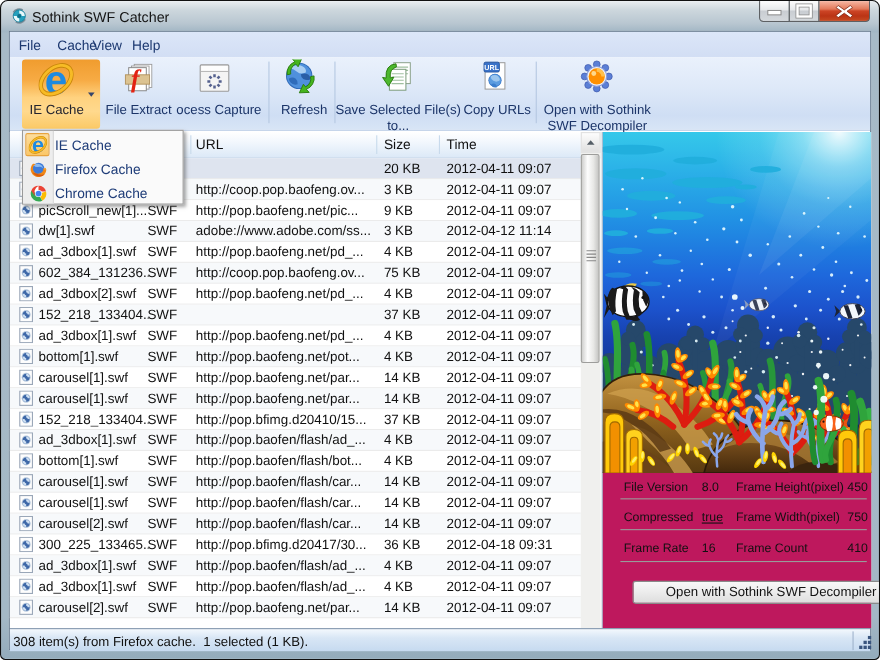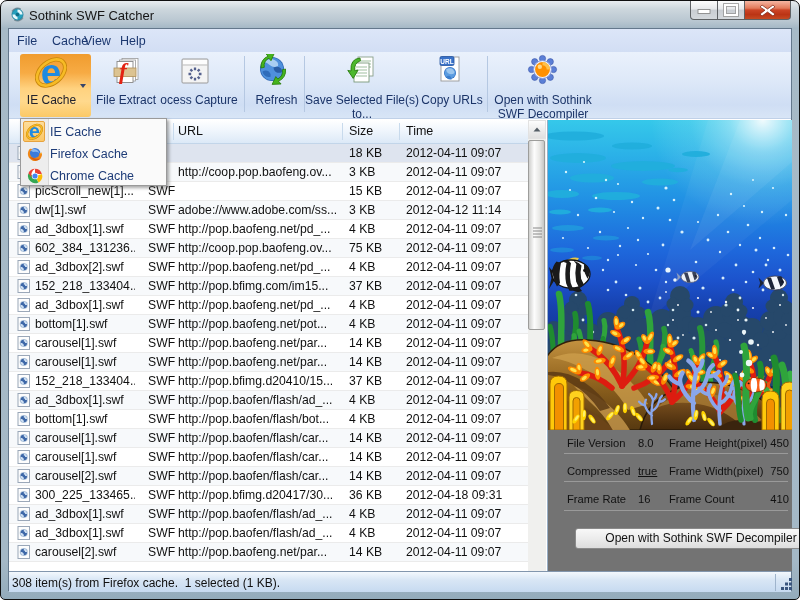--- a/index.html
+++ b/index.html
@@ -34,32 +34,32 @@
 .dd-item { position:absolute; left:0; width:100%; height:22px; }
 .dd-item .txt { position:absolute; left:29px; top:4px; font-size:12.5px; color:#1e3c78; }
 .dd-hl { position:absolute; left:2px; top:0px; width:22px; height:21px; border:1px solid #e8a33d; border-radius:2px; background:linear-gradient(180deg,#fddd9b,#fbc767); }
 
 .grid { position:absolute; left:0; top:91px; width:537px; height:451px; background:#fff; }
 .ghead { position:absolute; left:0; top:0; width:100%; height:24px; background:linear-gradient(180deg,#ffffff 0,#f2f7fd 40%,#dce9f7 100%); border-bottom:1px solid #c2d5e9; }
 .ghead .hsep { position:absolute; top:3px; width:1px; height:17px; background:#c8daec; }
 .ghead .htxt { position:absolute; top:4px; font-size:12.5px; color:#111; }
 .grow { position:absolute; left:0; width:519px; height:19px; border-bottom:1px solid #ebebeb; font-size:12.2px; color:#101010; }
 .grow .c0 { position:absolute; left:26px; top:2px; width:100px; white-space:nowrap; overflow:hidden; }
-.grow .c1 { position:absolute; left:125px; top:2px;margin-left:14px; }
+.grow .c1 { position:absolute; left:125px; top:2px; }
 .grow .c2 { position:absolute; left:169px; top:2px; width:160px; white-space:nowrap; overflow:hidden; }
 .grow .c3 { position:absolute; left:340px; top:2px; }
 .grow .c4 { position:absolute; left:397px; top:2px; }
 .grow .fico { position:absolute; left:8px; top:2px; width:14px; height:14px; }
 .vscroll { position:absolute; left:519px; top:0; width:18px; height:451px; background:#f0f0ee; }
 .vs-up { position:absolute; left:0; top:0; width:18px; height:19px; background:linear-gradient(180deg,#fdfdfd,#ebebeb 60%,#e0e0e0); border:1px solid #e2e2e2; }
 .vs-thumb { position:absolute; left:0px; top:20px; width:17px; height:190px; background:linear-gradient(90deg,#cfcfcd 0,#fdfdfd 35%,#e8e8e6 70%,#c6c6c4 100%); border:1px solid #9d9d9b; border-radius:2px; }
 
 .rpanel { position:absolute; left:538px; top:91px; width:245px; height:451px; border-left:1px solid #98aec5; background:#fff; }
 .aq { position:absolute; left:0px; top:0px; width:244px; height:310px; }
-.info { position:absolute; left:0px; top:310px; width:244px; height:141px; background:#737373; font-size:11.2px; color:#111; }
+.info { position:absolute; left:0px; top:310px; width:244px; height:141px; background:#be185d; font-size:11.2px; color:#111; }
 .inf-lbl { position:absolute; white-space:nowrap; }
 .inf-line { position:absolute; left:16px; width:224px; height:1px; background:#9a9a9a; }
 .openbtn { position:absolute; left:27px; top:98px; width:252px; height:21px; border:1px solid #8a8a8a; border-radius:3px; background:linear-gradient(180deg,#f8f8f8 0,#ececec 50%,#dddddd 100%); text-align:center; font-size:12px; color:#111; line-height:19px; }
 
 .statusbar { position:absolute; left:0; top:542px; width:100%; height:21px; border-top:1px solid #8296ad; background:linear-gradient(180deg,#f3f8fd 0,#d8e6f5 40%,#c6daf0 100%); }
 .statusbar .stxt { position:absolute; left:3px; top:4px; font-size:12px; color:#101010; }
 .ssep { position:absolute; left:766px; top:2px; width:1px; height:17px; background:#9fb4cc; }
 </style>
 </head>
 <body>
@@ -221,21 +221,21 @@
           <div class="grow" style="top:24px;background:#dee4ef;">
             <svg class="fico" viewBox="0 0 14 14">
               <rect x="1" y="0.5" width="11.5" height="13" fill="#fdfdfd" stroke="#9aa7b8" stroke-width="1"></rect>
               <circle cx="6.8" cy="7" r="4.1" fill="#b8cade"></circle>
               <circle cx="6.8" cy="7" r="3.2" fill="#3e68a8"></circle>
               <path d="M6.8 3.8 A3.2 3.2 0 0 1 10 7 L8.2 7 A1.4 1.4 0 0 0 6.8 5.6 Z" fill="#cfe0f2"></path>
               <path d="M6.8 10.2 A3.2 3.2 0 0 1 3.6 7 L5.4 7 A1.4 1.4 0 0 0 6.8 8.4 Z" fill="#cfe0f2"></path>
             </svg>
             <div class="c0"></div>
             <div class="c1"></div>
-            <div class="c3">18 KB</div>
+            <div class="c3">20 KB</div>
             <div class="c4">2012-04-11 09:07</div>
           </div>
           <div class="grow" style="top:43px;background:#f7f9fb;">
             <svg class="fico" viewBox="0 0 14 14">
               <rect x="1" y="0.5" width="11.5" height="13" fill="#fdfdfd" stroke="#9aa7b8" stroke-width="1"></rect>
               <circle cx="6.8" cy="7" r="4.1" fill="#b8cade"></circle>
               <circle cx="6.8" cy="7" r="3.2" fill="#3e68a8"></circle>
               <path d="M6.8 3.8 A3.2 3.2 0 0 1 10 7 L8.2 7 A1.4 1.4 0 0 0 6.8 5.6 Z" fill="#cfe0f2"></path>
               <path d="M6.8 10.2 A3.2 3.2 0 0 1 3.6 7 L5.4 7 A1.4 1.4 0 0 0 6.8 8.4 Z" fill="#cfe0f2"></path>
             </svg>
@@ -248,21 +248,22 @@
           <div class="grow" style="top:62px;background:#ffffff;">
             <svg class="fico" viewBox="0 0 14 14">
               <rect x="1" y="0.5" width="11.5" height="13" fill="#fdfdfd" stroke="#9aa7b8" stroke-width="1"></rect>
               <circle cx="6.8" cy="7" r="4.1" fill="#b8cade"></circle>
               <circle cx="6.8" cy="7" r="3.2" fill="#3e68a8"></circle>
               <path d="M6.8 3.8 A3.2 3.2 0 0 1 10 7 L8.2 7 A1.4 1.4 0 0 0 6.8 5.6 Z" fill="#cfe0f2"></path>
               <path d="M6.8 10.2 A3.2 3.2 0 0 1 3.6 7 L5.4 7 A1.4 1.4 0 0 0 6.8 8.4 Z" fill="#cfe0f2"></path>
             </svg>
             <div class="c0">picScroll_new[1]...</div>
             <div class="c1">SWF</div>
-            <div class="c3">15 KB</div>
+            <div class="c2">http://pop.baofeng.net/pic...</div>
+            <div class="c3">9 KB</div>
             <div class="c4">2012-04-11 09:07</div>
           </div>
           <div class="grow" style="top:81px;background:#f7f9fb;">
             <svg class="fico" viewBox="0 0 14 14">
               <rect x="1" y="0.5" width="11.5" height="13" fill="#fdfdfd" stroke="#9aa7b8" stroke-width="1"></rect>
               <circle cx="6.8" cy="7" r="4.1" fill="#b8cade"></circle>
               <circle cx="6.8" cy="7" r="3.2" fill="#3e68a8"></circle>
               <path d="M6.8 3.8 A3.2 3.2 0 0 1 10 7 L8.2 7 A1.4 1.4 0 0 0 6.8 5.6 Z" fill="#cfe0f2"></path>
               <path d="M6.8 10.2 A3.2 3.2 0 0 1 3.6 7 L5.4 7 A1.4 1.4 0 0 0 6.8 8.4 Z" fill="#cfe0f2"></path>
             </svg>
@@ -317,21 +318,20 @@
           <div class="grow" style="top:157px;background:#f7f9fb;">
             <svg class="fico" viewBox="0 0 14 14">
               <rect x="1" y="0.5" width="11.5" height="13" fill="#fdfdfd" stroke="#9aa7b8" stroke-width="1"></rect>
               <circle cx="6.8" cy="7" r="4.1" fill="#b8cade"></circle>
               <circle cx="6.8" cy="7" r="3.2" fill="#3e68a8"></circle>
               <path d="M6.8 3.8 A3.2 3.2 0 0 1 10 7 L8.2 7 A1.4 1.4 0 0 0 6.8 5.6 Z" fill="#cfe0f2"></path>
               <path d="M6.8 10.2 A3.2 3.2 0 0 1 3.6 7 L5.4 7 A1.4 1.4 0 0 0 6.8 8.4 Z" fill="#cfe0f2"></path>
             </svg>
             <div class="c0">152_218_133404...</div>
             <div class="c1">SWF</div>
-            <div class="c2">http://pop.bfimg.com/im15...</div>
             <div class="c3">37 KB</div>
             <div class="c4">2012-04-11 09:07</div>
           </div>
           <div class="grow" style="top:176px;background:#ffffff;">
             <svg class="fico" viewBox="0 0 14 14">
               <rect x="1" y="0.5" width="11.5" height="13" fill="#fdfdfd" stroke="#9aa7b8" stroke-width="1"></rect>
               <circle cx="6.8" cy="7" r="4.1" fill="#b8cade"></circle>
               <circle cx="6.8" cy="7" r="3.2" fill="#3e68a8"></circle>
               <path d="M6.8 3.8 A3.2 3.2 0 0 1 10 7 L8.2 7 A1.4 1.4 0 0 0 6.8 5.6 Z" fill="#cfe0f2"></path>
               <path d="M6.8 10.2 A3.2 3.2 0 0 1 3.6 7 L5.4 7 A1.4 1.4 0 0 0 6.8 8.4 Z" fill="#cfe0f2"></path>

